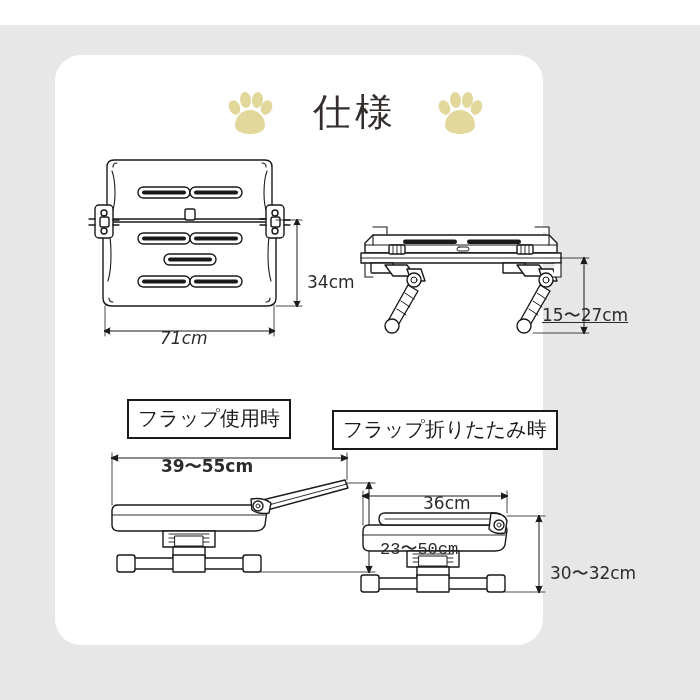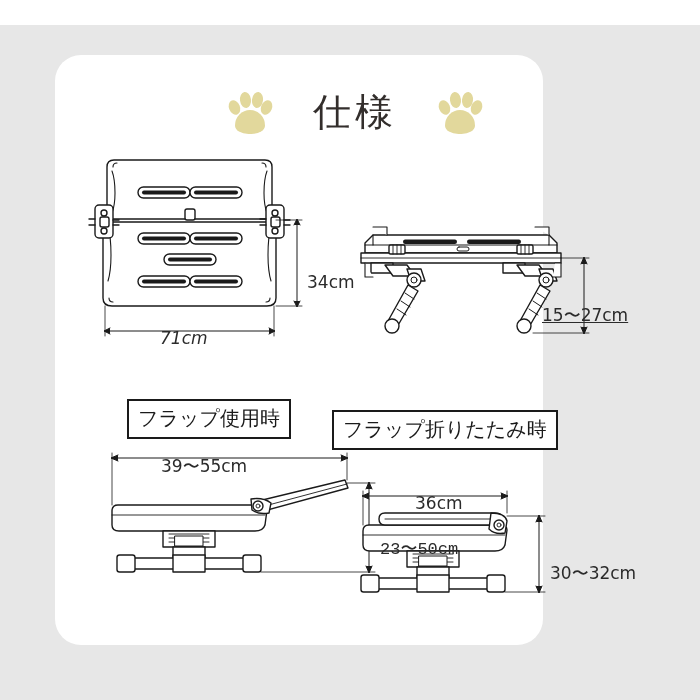--- a/index.html
+++ b/index.html
@@ -330,25 +330,25 @@
 
       </g>
     </svg>
 
     <div class="dim" style="left:252px; top:197px;">34cm</div>
 
     <div class="dim" style="left:105px; top:253px;font-style:italic;">71cm</div>
 
     <div class="dim" style="left:487px; top:229px;text-decoration:underline;">15〜27cm</div>
 
-    <div class="dim" style="left:106px; top:380px;">39〜55cm</div>
+    <div class="dim" style="left:106px; top:380px;font-weight:bold;">39〜55cm</div>
 
     <div class="dim" style="left:325px; top:462px;font-family:Liberation Mono, monospace;">23〜50cm</div>
 
-    <div class="dim" style="left:360px; top:418px;">36cm</div>
+    <div class="dim" style="left:368px; top:418px;">36cm</div>
 
     <div class="dim" style="left:495px; top:487px;">30〜32cm</div>
 
     <div class="boxlabel" style="left:72px; top:344px;">フラップ使用時</div>
 
     <div class="boxlabel" style="left:277px; top:355px;">フラップ折りたたみ時</div>
 
   </div>
 </div>
 

